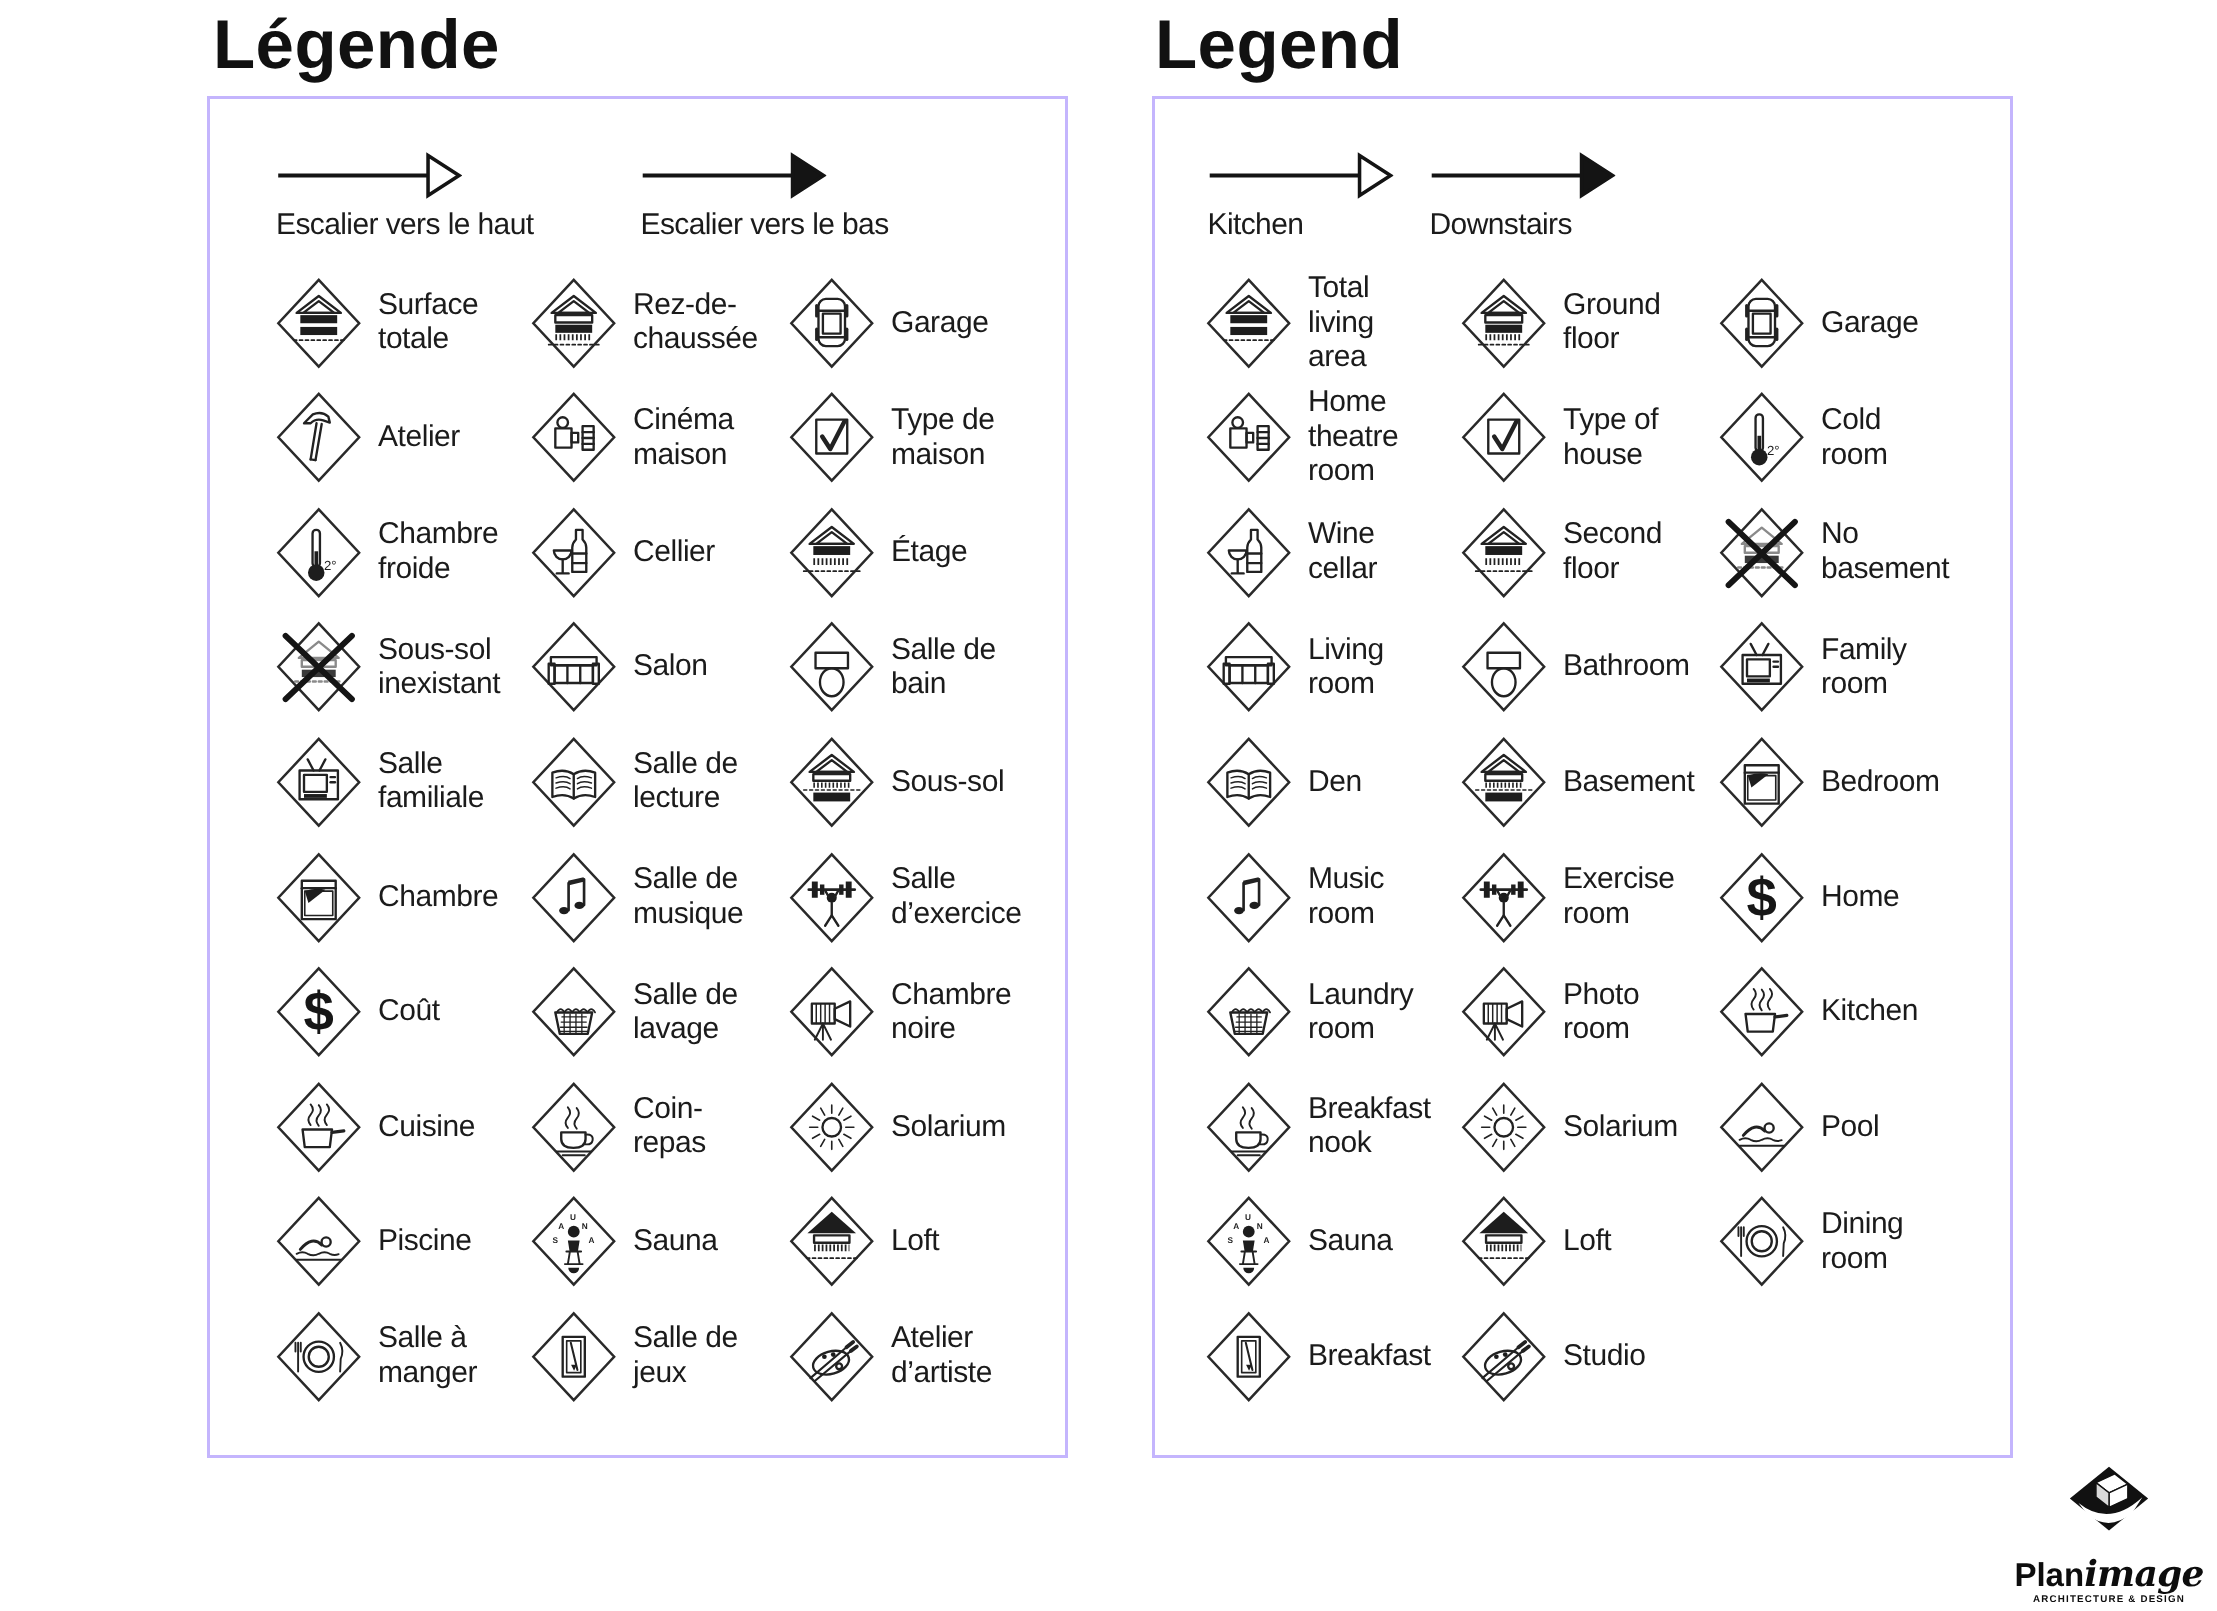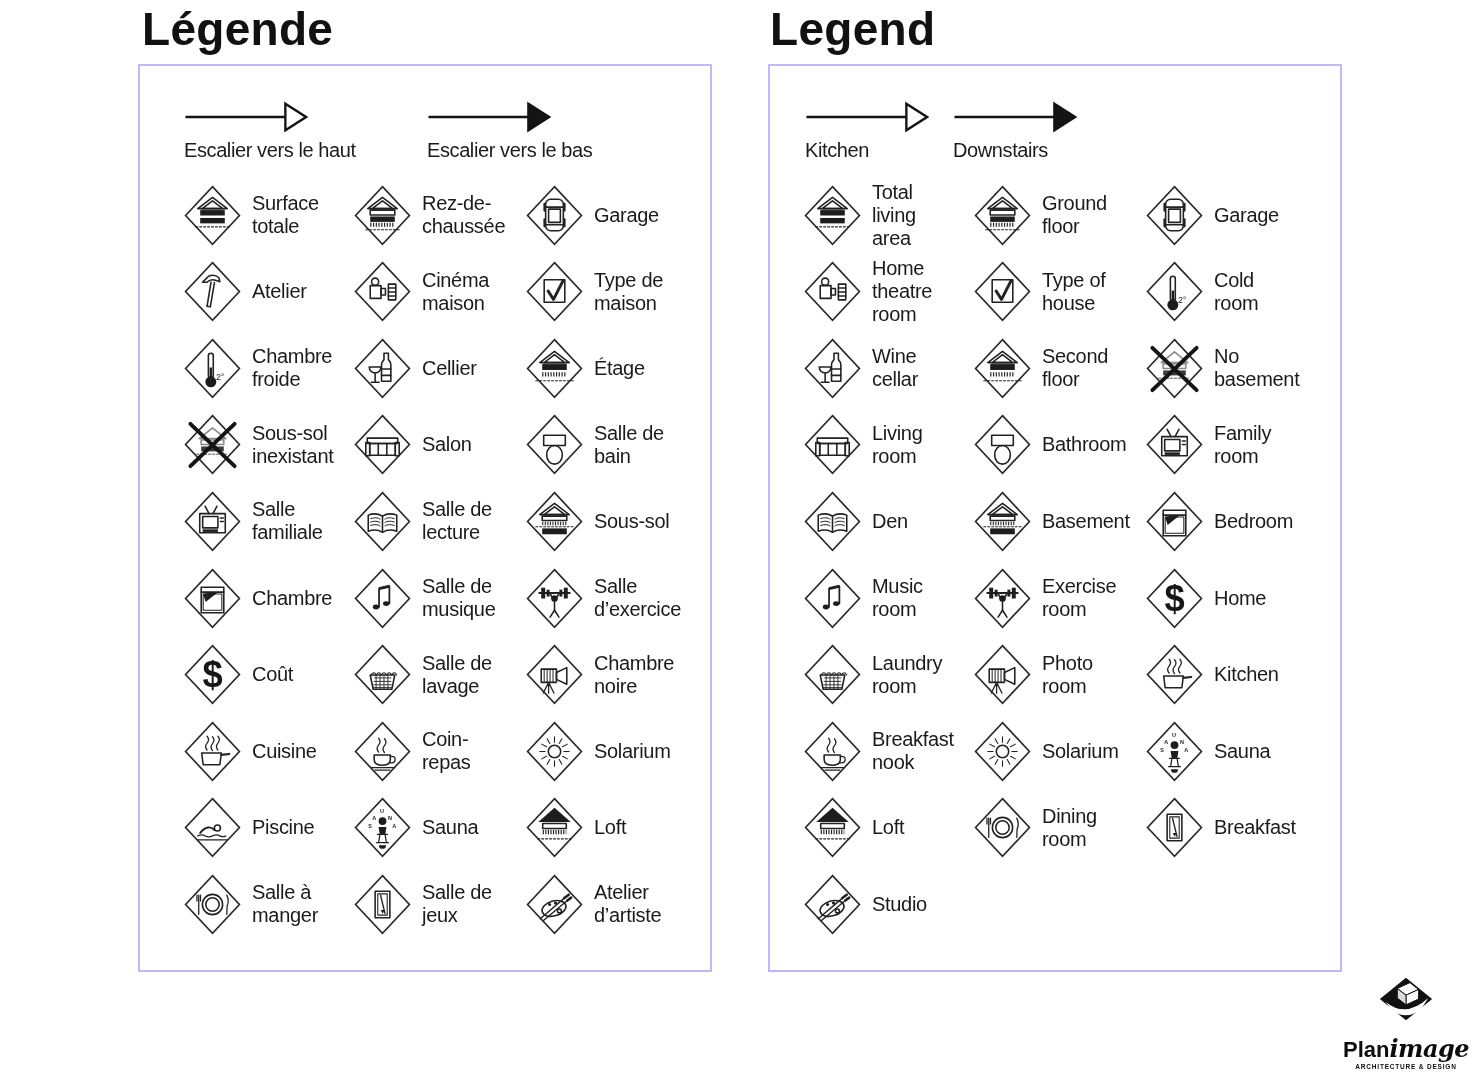--- a/index.html
+++ b/index.html
@@ -797,20 +797,31 @@
             <circle cx="29" cy="31" r="6.3"></circle>
             <path d="M38.5 31 H44 M19.5 31 H14 M29 21.5 V16 M29 40.5 V46 M37.2 35.8 L42 38.5 M20.8 26.2 L16 23.5 M33.8 39.2 L36.5 44 M24.2 22.8 L21.5 18 M20.8 35.8 L16 38.5 M37.2 26.2 L42 23.5 M24.2 39.2 L21.5 44 M33.8 22.8 L36.5 18" stroke-width="1.1"></path>
           </g>
         </svg>
         <div class="label">Solarium</div>
       </div>
       <div class="cell">
         <svg class="sym" viewBox="0 0 58 62">
           <path class="dia" d="M29 1.6 L56.4 31 L29 60.4 L1.6 31 Z"></path>
           <g fill="none" stroke="#222" stroke-width="1.6" stroke-linecap="round" stroke-linejoin="round">
+            <path d="M14 39.5 q4 -2 7.5 0 q4 2 7.5 0 q4 -2 7.5 0 q3 1.5 6 0.3 M14 43.5 h30" stroke-width="1.3"></path>
+            <circle cx="34" cy="31.5" r="3.1"></circle>
+            <path d="M16.5 36.5 Q24.5 27 31 33.5" stroke-width="2"></path>
+          </g>
+        </svg>
+        <div class="label">Pool</div>
+      </div>
+      <div class="cell">
+        <svg class="sym" viewBox="0 0 58 62">
+          <path class="dia" d="M29 1.6 L56.4 31 L29 60.4 L1.6 31 Z"></path>
+          <g fill="none" stroke="#222" stroke-width="1.6" stroke-linecap="round" stroke-linejoin="round">
             <circle cx="29" cy="24.5" r="4" fill="#1d1d1d" stroke="none"></circle>
             <path d="M25 30.5 h8 l-1.2 7.5 h-5.6 Z" fill="#1d1d1d" stroke="none"></path>
             <path d="M24 38 h10 M26.3 38.5 l-1.3 8 M31.7 38.5 l1.3 8 M23 46.5 h12" stroke-width="1.3"></path>
             <path d="M25.3 49 a3.7 3.7 0 0 0 7.4 0 Z" fill="#1d1d1d" stroke="none"></path>
             <g fill="#1d1d1d" stroke="none" font-family="Liberation Sans, sans-serif" font-size="5.6" font-weight="bold">
               <text x="14.5" y="32">S</text>
               <text x="18.5" y="23">A</text>
               <text x="26.5" y="16.5">U</text>
               <text x="34.5" y="23">N</text>
               <text x="39" y="32">A</text>

